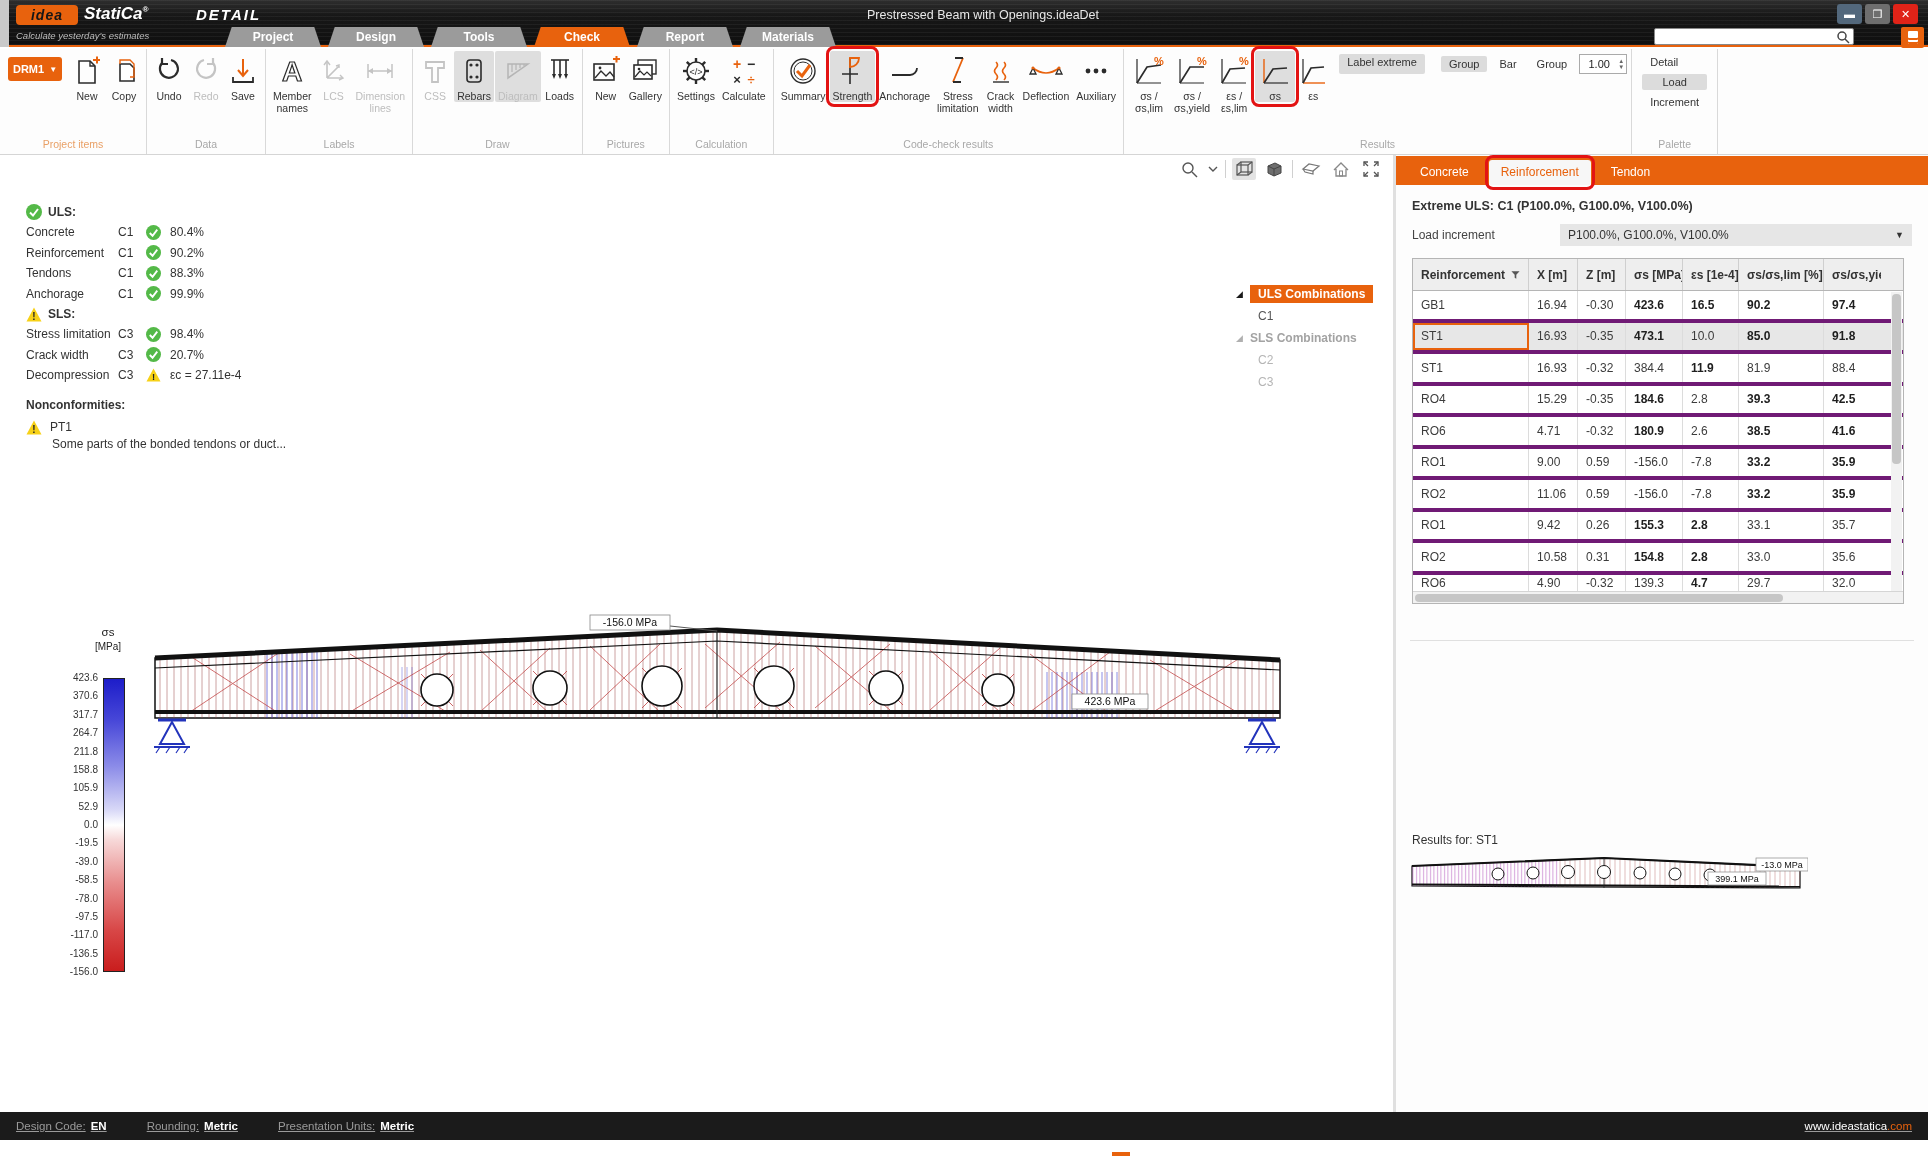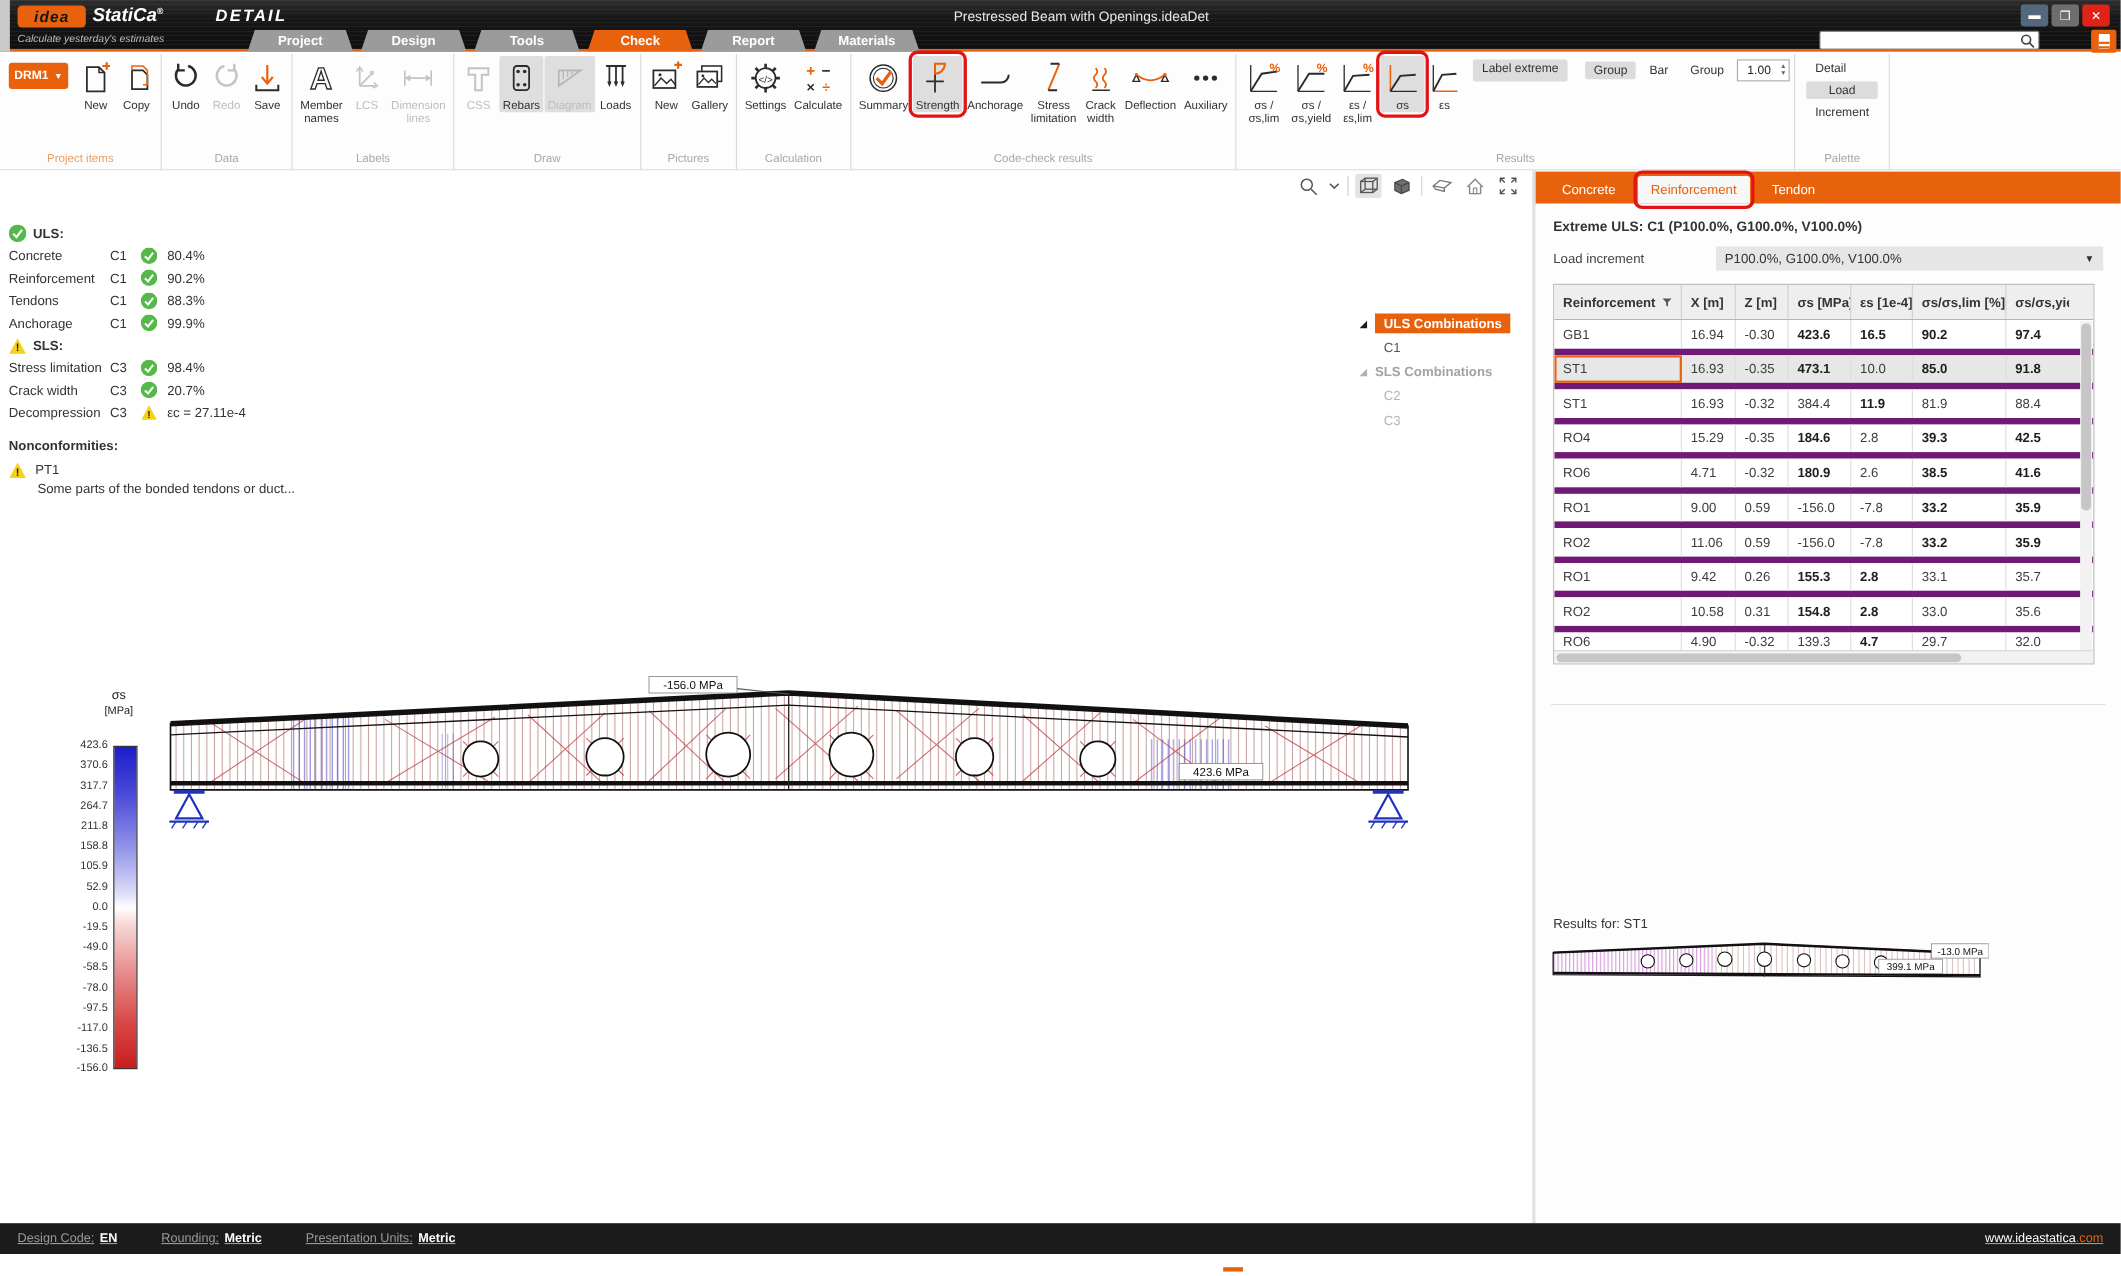--- a/index.html
+++ b/index.html
@@ -74,21 +74,21 @@
   .vdivider { position:absolute; left:1393px; top:155px; width:3px; height:957px; background:#e0e0e0; }
   .panel { position:absolute; left:1396px; top:155px; width:532px; height:957px; background:#fdfdfd; }
 
   
   .ctoolbar { position:absolute; right:10px; top:3px; display:flex; align-items:center; gap:6px; }
   .cticon { width:24px; height:22px; display:flex; align-items:center; justify-content:center; cursor:pointer; border-radius:2px;}
   .cticon.on { background:#e3e3e3; }
   .ctsep { width:1px; height:18px; background:#d0d0d0; }
 
   
-  .summary { position:absolute; left:8px; top:47px; font-size:12px; color:#333; }
+  .summary { position:absolute; left:26px; top:47px; font-size:12px; color:#333; }
   .sumrow { display:flex; align-items:center; height:20.5px; }
   .sumrow .nm { width:92px; }
   .sumrow .cb { width:28px; }
   .sumrow .ic { width:24px; display:flex; align-items:center; }
   .sumtitle { display:flex; align-items:center; gap:6px; font-weight:bold; height:20px; }
   .noncf-title { font-weight:bold; margin-top:12px; height:20px; }
   .noncf-row { display:flex; align-items:center; gap:8px; height:19px; }
   .noncf-desc { margin-left:26px; height:18px; color:#333; }
 
   
@@ -122,21 +122,21 @@
   .loadinc-label { position:absolute; left:16px; top:73px; font-size:12px; color:#444; }
   .loadinc-select { position:absolute; left:164px; top:69px; width:352px; height:22px; background:#e6e6e6;
     display:flex; align-items:center; font-size:12px; color:#333; padding:0 8px; cursor:pointer; }
   .loadinc-select .car { margin-left:auto; font-size:9px; color:#333; }
 
   .rtable { position:absolute; left:16px; top:103px; width:492px; border:1px solid #b5b5b5; background:#fff; }
   .thead { display:flex; background:#eeeeee; border-bottom:1px solid #b5b5b5; height:32px; }
   .thcell { display:flex; align-items:center; padding:0 8px; font-size:12px; font-weight:bold; color:#333;
     border-right:1px solid #cfcfcf; overflow:hidden; white-space:nowrap; gap:6px; }
   .tbody { height:300px; overflow:hidden; }
-  .trow { display:flex; height:31.5px; border-bottom:6px solid #701a75; background:#fff; cursor:pointer; }
+  .trow { display:flex; height:31.5px; border-bottom:4px solid #701a75; background:#fff; cursor:pointer; }
   .trow.sel { background:#e7e7e7; }
   .trow.partial { height:16px; overflow:hidden; border-bottom:none; }
   .tcell { display:flex; align-items:center; padding:0 8px; font-size:12px; color:#3c3c3c;
     border-right:1px solid #dcdcdc; overflow:hidden; white-space:nowrap; }
   .tcell.b { font-weight:bold; color:#1e1e1e; }
   .tcell.selcell { outline:2px solid #e8620d; outline-offset:-2px; }
   .c0 { width:116px; } .c1 { width:49px; } .c2 { width:48px; } .c3 { width:57px; }
   .c4 { width:56px; } .c5 { width:85px; } .c6 { width:57px; border-right:none !important; }
   .vsb { position:absolute; right:1px; top:33px; width:11px; height:299px; background:#f2f2f2; }
   .vsb .thumb { position:absolute; left:1px; top:2px; width:9px; height:170px; background:#c6c6c6; border-radius:4px;}
@@ -752,21 +752,21 @@
         <div class="scale-val">423.6</div>
         <div class="scale-val">370.6</div>
         <div class="scale-val">317.7</div>
         <div class="scale-val">264.7</div>
         <div class="scale-val">211.8</div>
         <div class="scale-val">158.8</div>
         <div class="scale-val">105.9</div>
         <div class="scale-val">52.9</div>
         <div class="scale-val">0.0</div>
         <div class="scale-val">-19.5</div>
-        <div class="scale-val">-49.0</div>
+        <div class="scale-val">-39.0</div>
         <div class="scale-val">-58.5</div>
         <div class="scale-val">-78.0</div>
         <div class="scale-val">-97.5</div>
         <div class="scale-val">-117.0</div>
         <div class="scale-val">-136.5</div>
         <div class="scale-val">-156.0</div>
       </div>
     <div class="scale-bar"></div>
 
     <div class="beam-holder">

